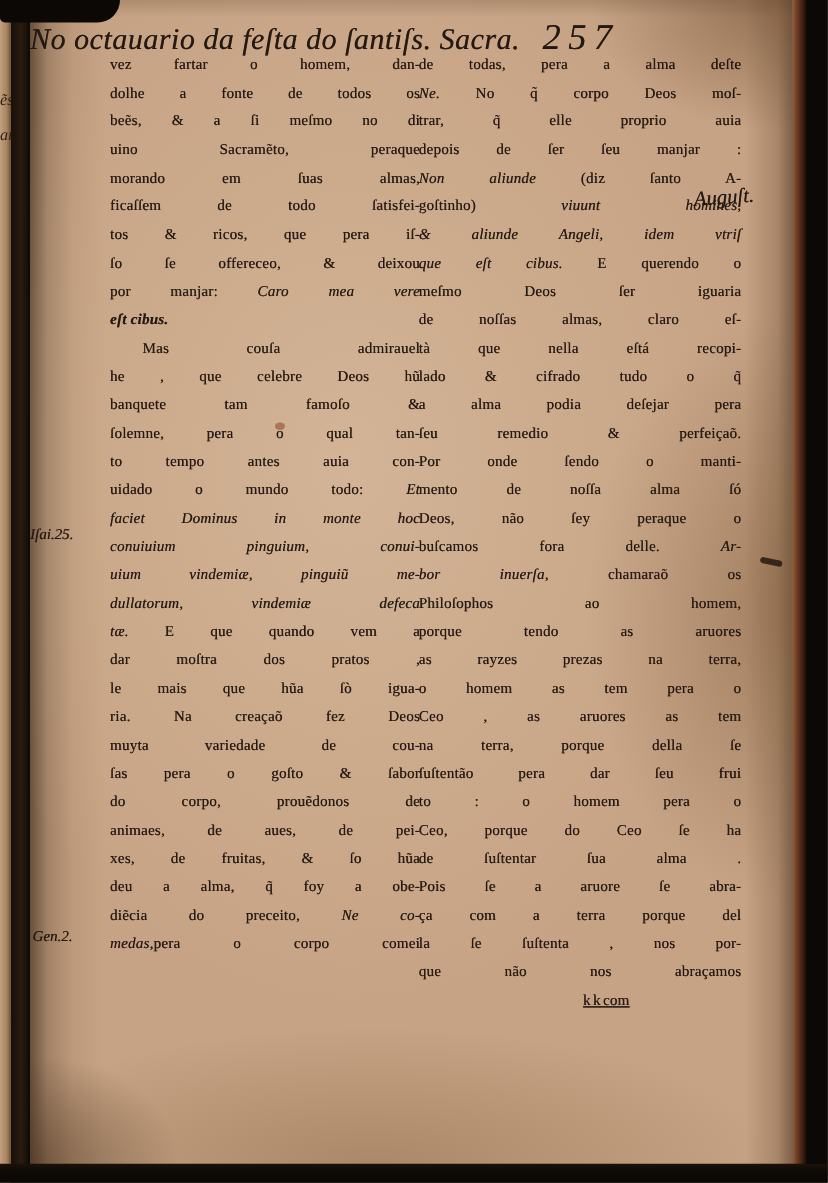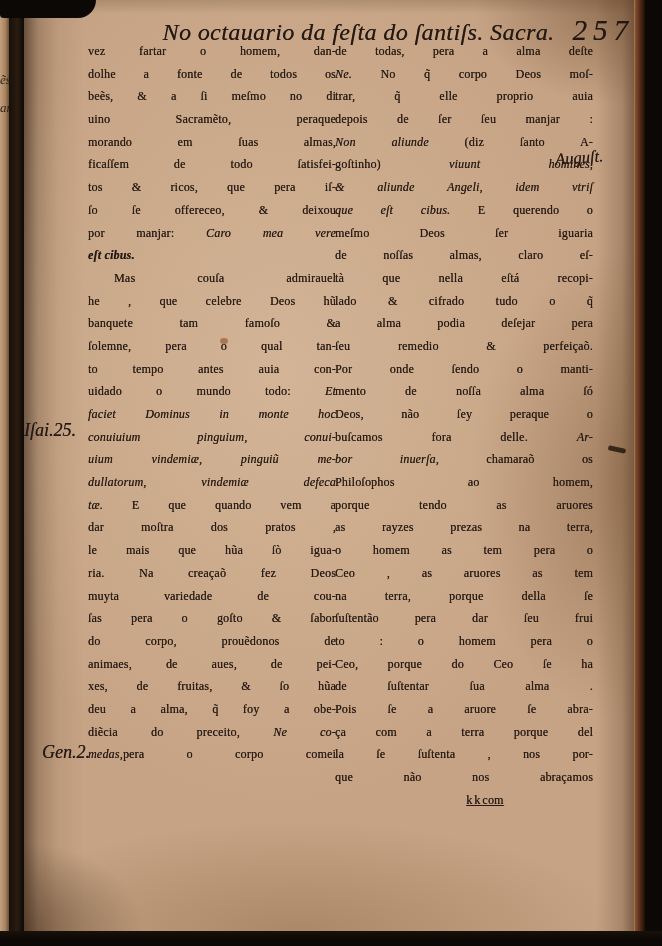--- a/index.html
+++ b/index.html
@@ -48,36 +48,36 @@
     position:absolute;left:0;top:0;width:96px;height:18px;z-index:3;
     background:#0b0805;border-radius:0 0 28px 6px;
   }
   .bottom-band{
     position:absolute;left:0;top:931px;width:662px;height:15px;z-index:3;
     background:linear-gradient(180deg,#1a110a,#0b0805 55%);
   }
   
   .header{
     position:absolute;top:14px;left:0;width:100%;
-    display:flex;justify-content:flex-end;align-items:baseline;
+    display:flex;justify-content:flex-start;align-items:baseline;
     font-style:italic;font-size:24px;letter-spacing:.4px;white-space:nowrap;
   }
   .header .num{margin-left:18px;letter-spacing:6px;font-size:29px;}
   
   .col{position:absolute;top:40px;font-size:12px;line-height:22.7px;letter-spacing:.2px;}
   .col-left{left:64px;width:248px;}
   .col-right{left:311px;width:258px;}
   .line{text-align:justify;text-align-last:justify;height:22.7px;overflow:visible;}
   .line.end{text-align-last:left;font-weight:bold;}
   .line.ind{text-indent:26px;}
   .it{font-style:italic;}
   
-  .mnote{position:absolute;font-style:italic;font-size:18px;white-space:nowrap;}
+  .mnote{position:absolute;font-style:italic;font-size:12px;white-space:nowrap;}
   .note-isai{left:0px;top:420px;}
-  .note-gen{left:18px;top:742px;}
+  .note-gen{left:2px;top:742px;}
   .note-august{left:531px;top:148px;transform:rotate(-4deg);font-size:16.5px;}
   
   .catch-line{
     display:flex;justify-content:center;align-items:baseline;
     padding-left:72px;padding-right:30px;height:22.7px;text-decoration:underline;
   }
   .sig{letter-spacing:2px;}
   
   .spot-red{
     position:absolute;left:196px;top:338px;width:8px;height:6px;border-radius:50%;

